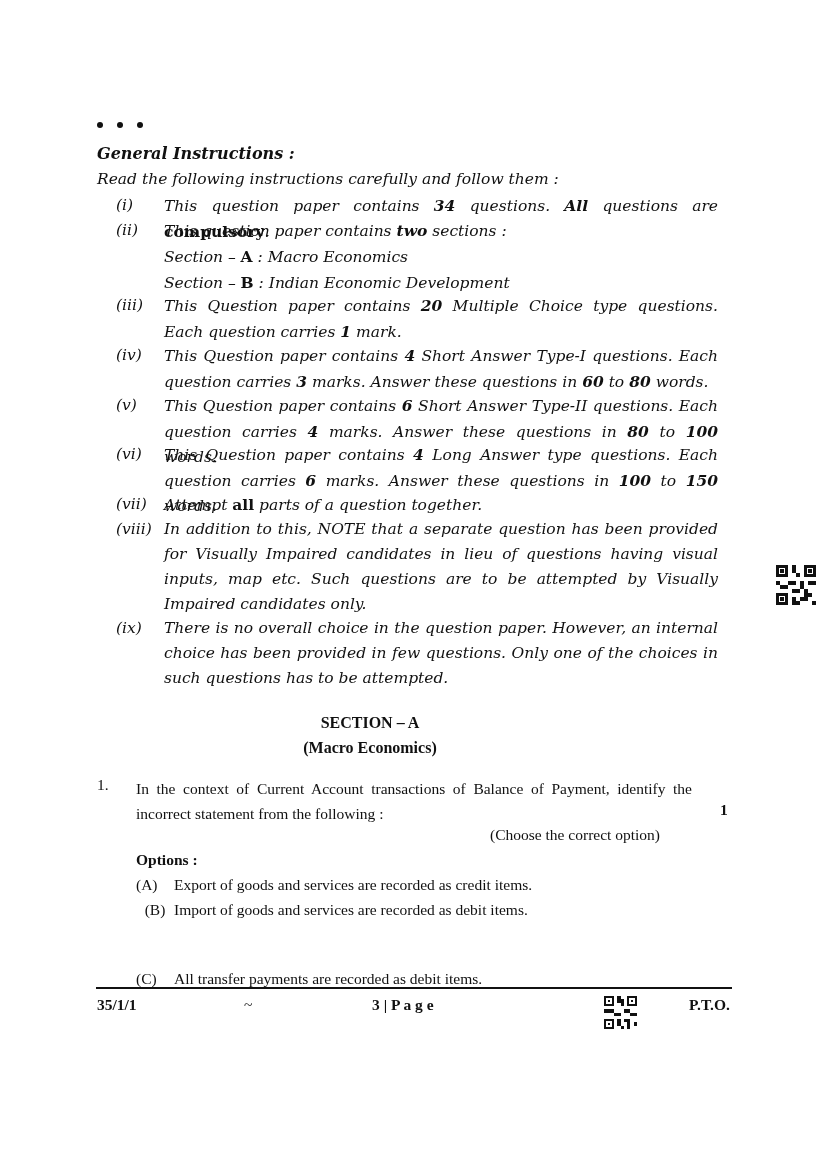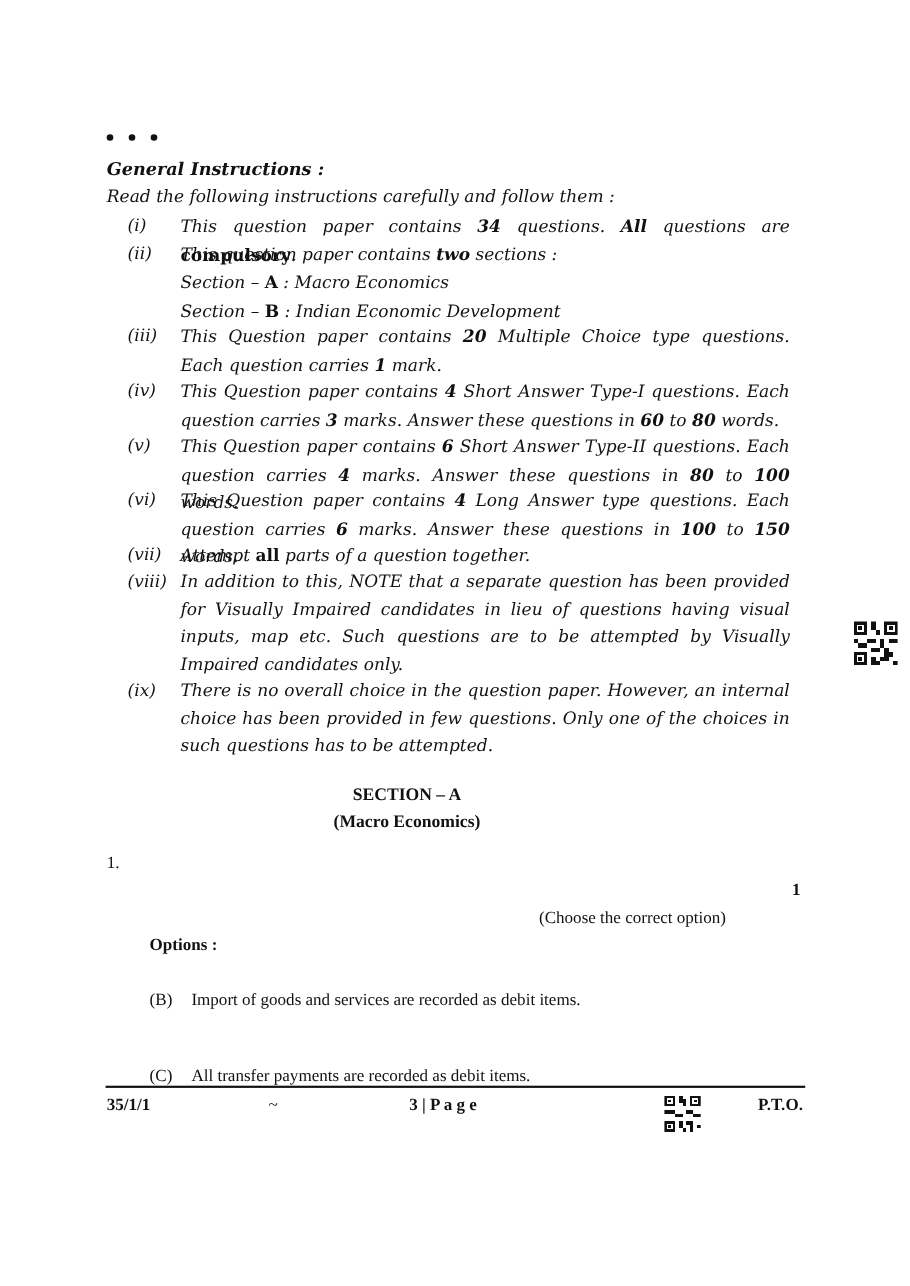--- a/index.html
+++ b/index.html
@@ -107,26 +107,30 @@
         <rect x="8" y="7" width="1" height="1" fill="#111"></rect>
       <rect x="9" y="9" width="1" height="1" fill="#111"></rect>
         <rect x="5" y="9" width="1" height="1" fill="#111"></rect>
     </svg>
   </div>
 
   <div class="sec-title" style="top:714px;">SECTION – A</div>
   <div class="sec-title" style="top:739px;">(Macro Economics)</div>
 
   <div class="q" style="left:97px; top:776px;">1.</div>
+  <div class="q q-text" style="left:136px; top:776px; width:556px; line-height:25px;">In the context of Current Account transactions of Balance of Payment, identify the incorrect statement from the following :</div>
   <div class="q" style="left:720px; top:801px; font-weight:bold;">1</div>
   <div class="q" style="left:490px; top:826px;">(Choose the correct option)</div>
 
   <div class="q" style="left:136px; top:851px; font-weight:bold;">Options :</div>
 
-  <div class="opt" style="top:901px;">
+  <div class="opt" style="top:876px;">
+    <span class="lbl">(A)</span><span>Export of goods and services are recorded as credit items.</span>
+  </div>
+  <div class="opt" style="top:901px;text-align:center;">
     <span class="lbl">(B)</span><span>Import of goods and services are recorded as debit items.</span>
   </div>
   <div class="opt" style="top:926px;margin-top:44px;">
     <span class="lbl">(C)</span><span>All transfer payments are recorded as debit items.</span>
   </div>
 
   <div class="rule"></div>
 
   <div class="footer" style="left:97px;">35/1/1</div>
   <div class="footer" style="left:244px; font-weight:normal;">~</div>

